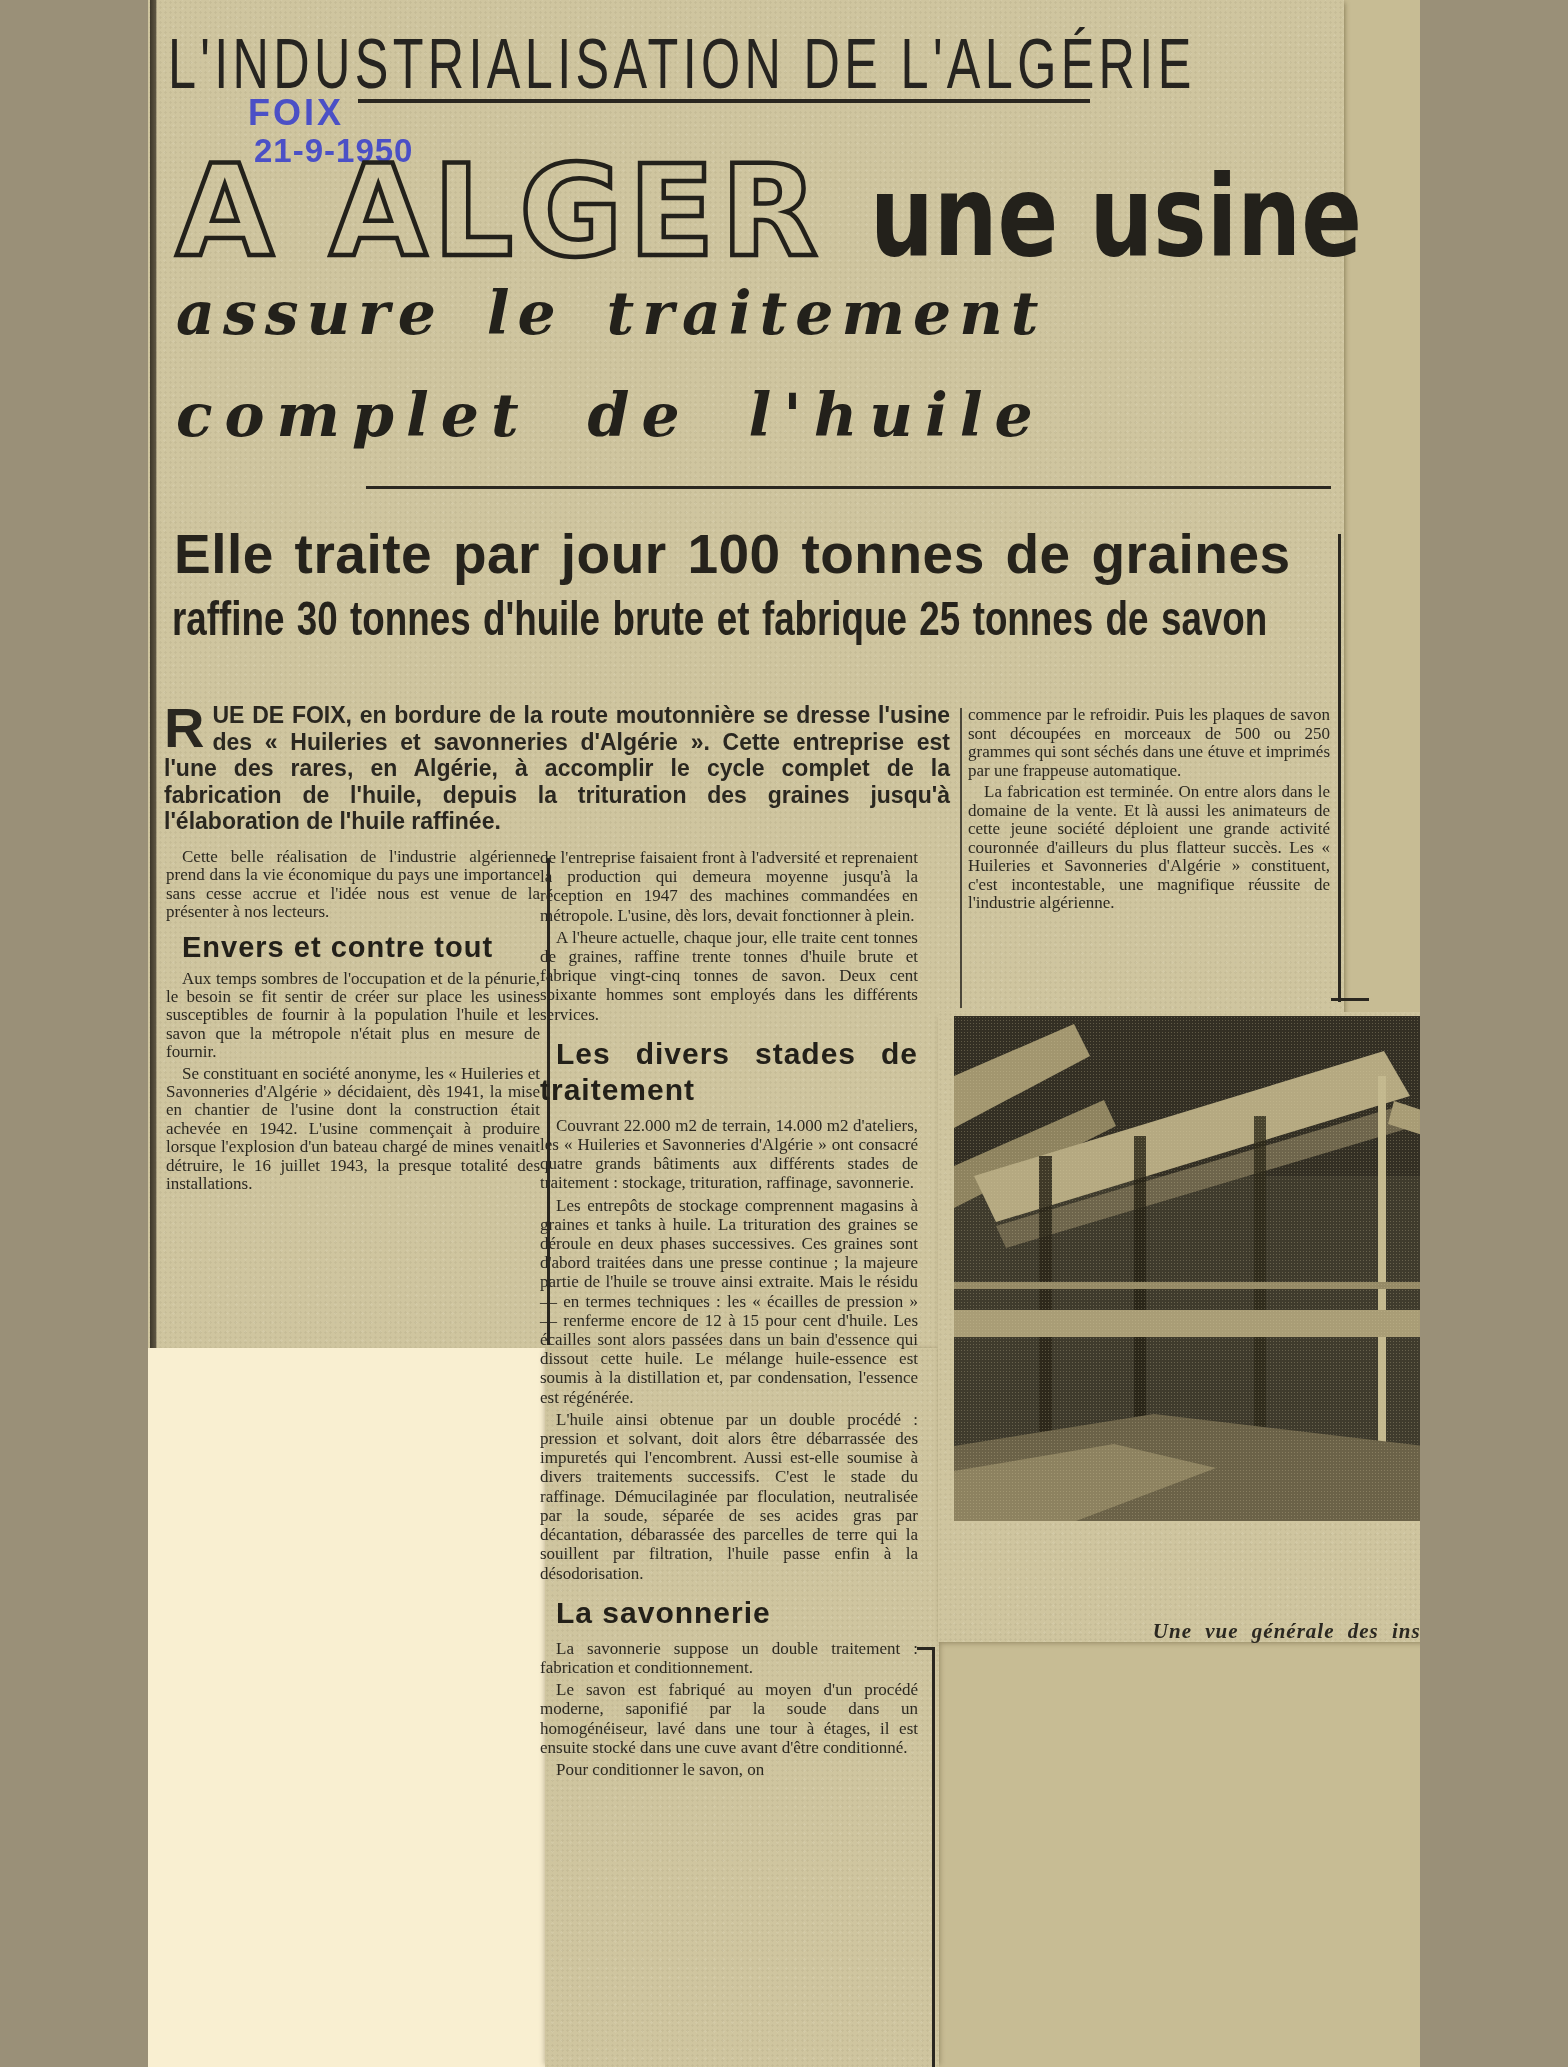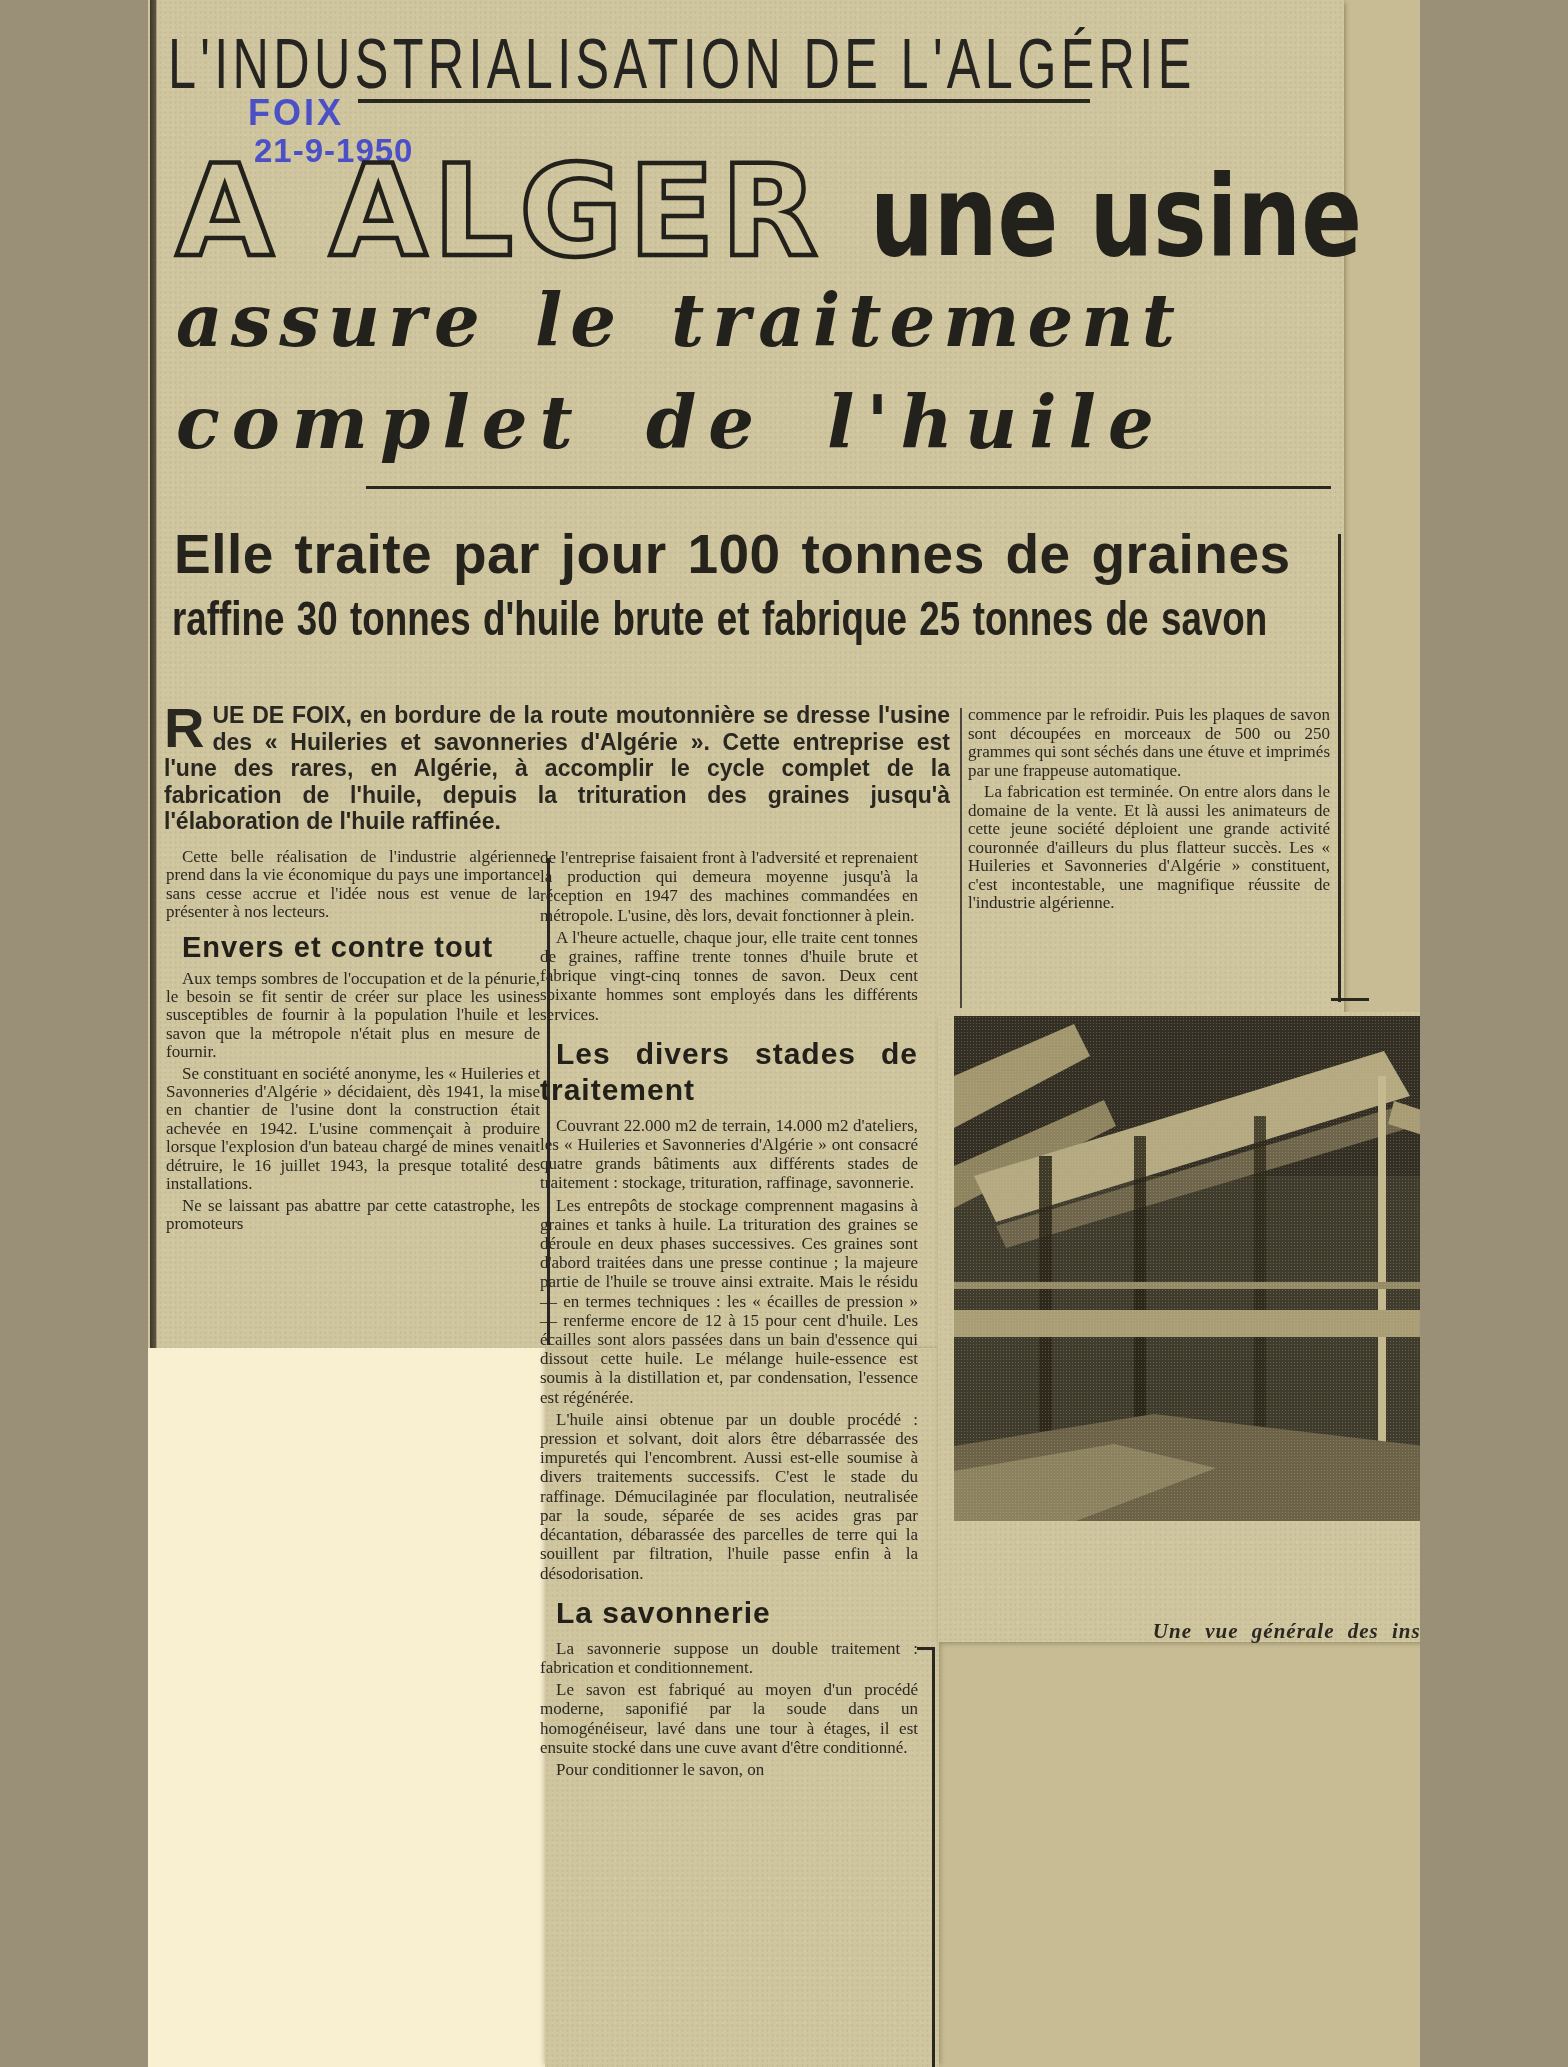--- a/index.html
+++ b/index.html
@@ -29,21 +29,21 @@
   .stamp-date{left:106px;top:132px;font-size:33px;letter-spacing:1px;}
   .title-row{left:28px;top:158px;width:1160px;height:112px;white-space:nowrap;}
   .title-outline{display:inline-block;font-family:"DejaVu Sans",sans-serif;font-weight:800;
      font-size:126px;line-height:108px;letter-spacing:6px;color:transparent;
      -webkit-text-stroke:4.5px #23211b;}
   @supports not (-webkit-text-stroke: 1px black){.title-outline{color:#23211b;}}
   .title-solid{display:inline-block;font-family:"DejaVu Sans",sans-serif;font-weight:bold;
      font-size:112px;line-height:108px;color:#23211b;margin-left:46px;
      transform:scaleX(.80);transform-origin:left bottom;}
   .deck{font-family:"DejaVu Serif",serif;font-weight:bold;font-style:italic;
-        font-size:72px;color:#23211b;white-space:nowrap;}
+        font-size:60px;color:#23211b;white-space:nowrap;}
   .deck1{left:28px;top:278px;letter-spacing:8px;word-spacing:14px;}
   .deck2{left:28px;top:380px;letter-spacing:12px;word-spacing:24px;}
   .subhead{font-family:"Liberation Sans",sans-serif;font-weight:bold;color:#26231c;white-space:nowrap;}
   .subhead1{left:26px;top:522px;font-size:55px;letter-spacing:.5px;word-spacing:5px;}
   .subhead2{left:24px;top:590px;font-size:49px;transform:scaleX(.75);transform-origin:left top;word-spacing:3px;}
   .lead{left:16px;top:702px;width:786px;font-family:"Liberation Sans",sans-serif;
         font-weight:bold;font-size:23px;line-height:26.5px;text-align:justify;color:#2a2720;}
   .dropcap{float:left;font-size:56px;line-height:48px;padding-right:8px;padding-top:2px;}
   
   .col{text-align:justify;color:#2b2821;hyphens:auto;}
@@ -102,21 +102,20 @@
   <div class="abs rule" style="left:1190px;top:534px;width:3px;height:468px;"></div>
   <div class="abs rule" style="left:1183px;top:998px;width:38px;height:3px;"></div>
   <div class="abs rule" style="left:784px;top:1648px;width:3px;height:419px;"></div>
   <div class="abs rule" style="left:769px;top:1647px;width:18px;height:3px;"></div>
 
   <div class="abs col col-left">
     <p>Cette belle réalisation de l'industrie algérienne prend dans la vie économique du pays une importance sans cesse accrue et l'idée nous est venue de la présenter à nos lecteurs.</p>
     <p class="colhead">Envers et contre tout</p>
     <p>Aux temps sombres de l'occupation et de la pénurie, le besoin se fit sentir de créer sur place les usines susceptibles de fournir à la population l'huile et le savon que la métropole n'était plus en mesure de fournir.</p>
     <p>Se constituant en société anonyme, les « Huileries et Savonneries d'Algérie » décidaient, dès 1941, la mise en chantier de l'usine dont la construction était achevée en 1942. L'usine commençait à produire lorsque l'explosion d'un bateau chargé de mines venait détruire, le 16 juillet 1943, la presque totalité des installations.</p>
-    <p>Ne se laissant pas abattre par cette catastrophe, les promoteurs</p>
   </div>
 
   <div class="abs col col-mid">
     <p class="flush">de l'entreprise faisaient front à l'adversité et reprenaient la production qui demeura moyenne jusqu'à la réception en 1947 des machines commandées en métropole. L'usine, dès lors, devait fonctionner à plein.</p>
     <p>A l'heure actuelle, chaque jour, elle traite cent tonnes de graines, raffine trente tonnes d'huile brute et fabrique vingt-cinq tonnes de savon. Deux cent soixante hommes sont employés dans les différents services.</p>
     <p class="colhead">Les divers stades de traitement</p>
     <p>Couvrant 22.000 m2 de terrain, 14.000 m2 d'ateliers, les « Huileries et Savonneries d'Algérie » ont consacré quatre grands bâtiments aux différents stades de traitement : stockage, trituration, raffinage, savonnerie.</p>
     <p>Les entrepôts de stockage comprennent magasins à graines et tanks à huile. La trituration des graines se déroule en deux phases successives. Ces graines sont d'abord traitées dans une presse continue ; la majeure partie de l'huile se trouve ainsi extraite. Mais le résidu — en termes techniques : les « écailles de pression » — renferme encore de 12 à 15 pour cent d'huile. Les écailles sont alors passées dans un bain d'essence qui dissout cette huile. Le mélange huile-essence est soumis à la distillation et, par condensation, l'essence est régénérée.</p>
     <p>L'huile ainsi obtenue par un double procédé : pression et solvant, doit alors être débarrassée des impuretés qui l'encombrent. Aussi est-elle soumise à divers traitements successifs. C'est le stade du raffinage. Démucilaginée par floculation, neutralisée par la soude, séparée de ses acides gras par décantation, débarassée des parcelles de terre qui la souillent par filtration, l'huile passe enfin à la désodorisation.</p>
     <p class="colhead">La savonnerie</p>

